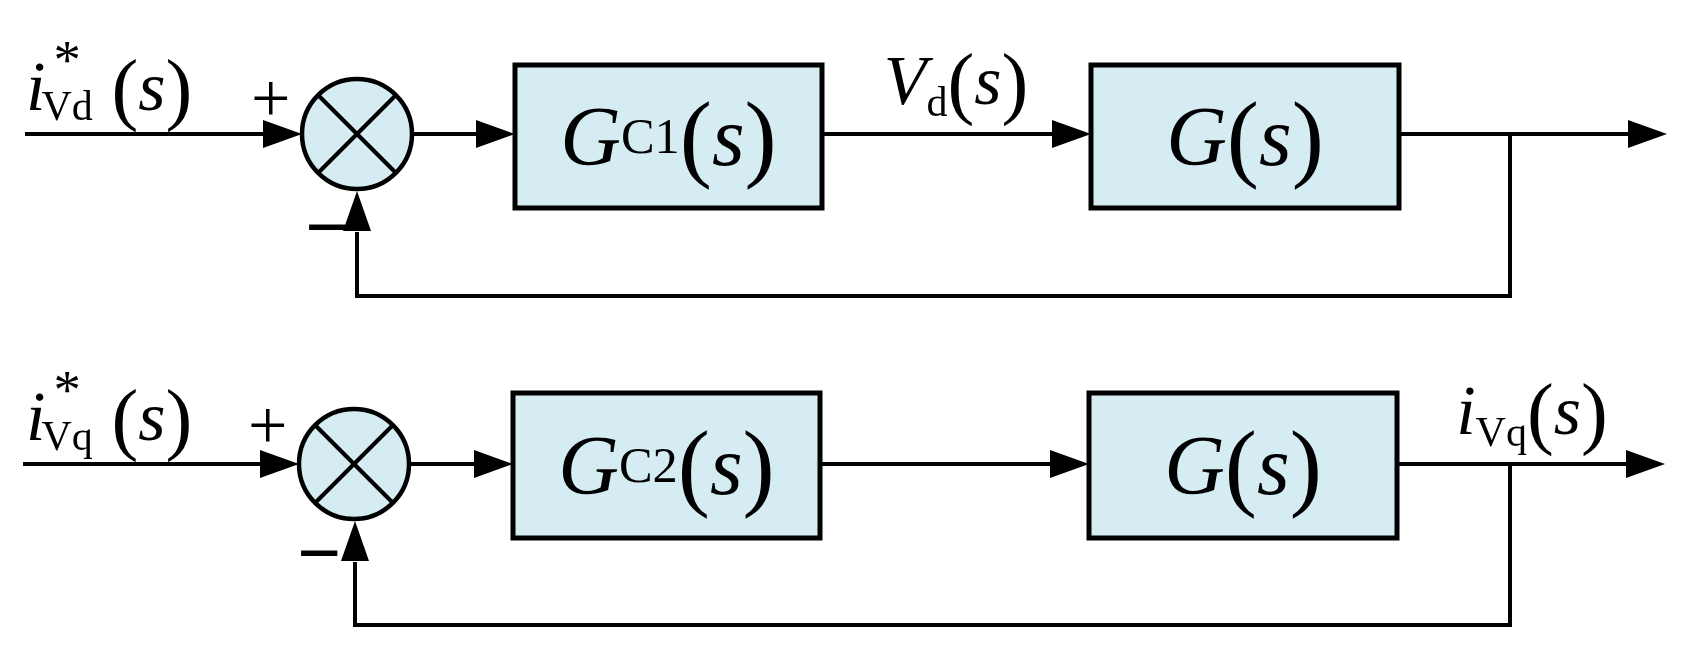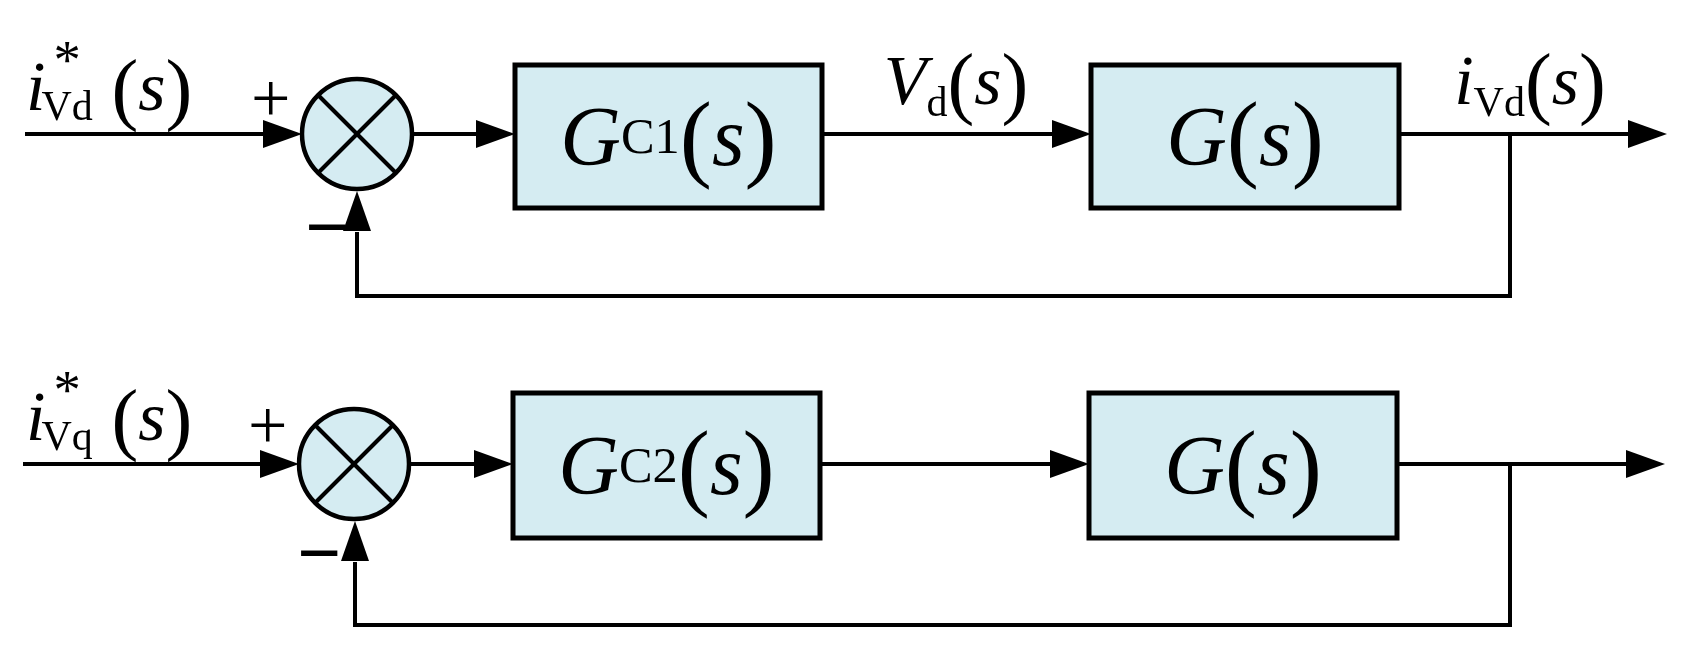--- a/index.html
+++ b/index.html
@@ -150,23 +150,20 @@
     <span class="it">V</span><span class="subsc">d</span><span class="paren">(</span><span class="it">s</span><span class="paren">)</span>
   </div>
 
   <div class="block-label" style="left:1091px; top:65px; width:308px; height:143px;">
     <span class="it">G</span>
       <span class="paren">(</span>
       <span class="it">s</span>
       <span class="paren">)</span>
   </div>
 
-  <div class="math centered" style="left:1530px; top:46px;">
-    <span class="it">i</span><span class="subsc">Vd</span><span class="paren">(</span><span class="it">s</span><span class="paren">)</span>
-  </div>
 
   <div class="math" style="left:26px; top:382px;">
     <span class="it">i</span><span class="gap"><span class="g-sup">*</span><span class="g-sub">Vq</span></span><span class="paren">(</span><span class="it">s</span><span class="paren">)</span>
   </div>
 
   <span class="sign plus" style="left:248px; top:391px;">+</span>
   <span class="sign minus" style="left:297px; top:514px;">−</span>
 
   <div class="block-label" style="left:513px; top:393px; width:307px; height:145px;">
     <span class="it">G</span>
@@ -177,14 +174,17 @@
   </div>
 
 
   <div class="block-label" style="left:1089px; top:393px; width:308px; height:145px;">
     <span class="it">G</span>
       <span class="paren">(</span>
       <span class="it">s</span>
       <span class="paren">)</span>
   </div>
 
+  <div class="math centered" style="left:1532px; top:376px;">
+    <span class="it">i</span><span class="subsc">Vq</span><span class="paren">(</span><span class="it">s</span><span class="paren">)</span>
+  </div>
 
 </div>
 
 </body></html>

